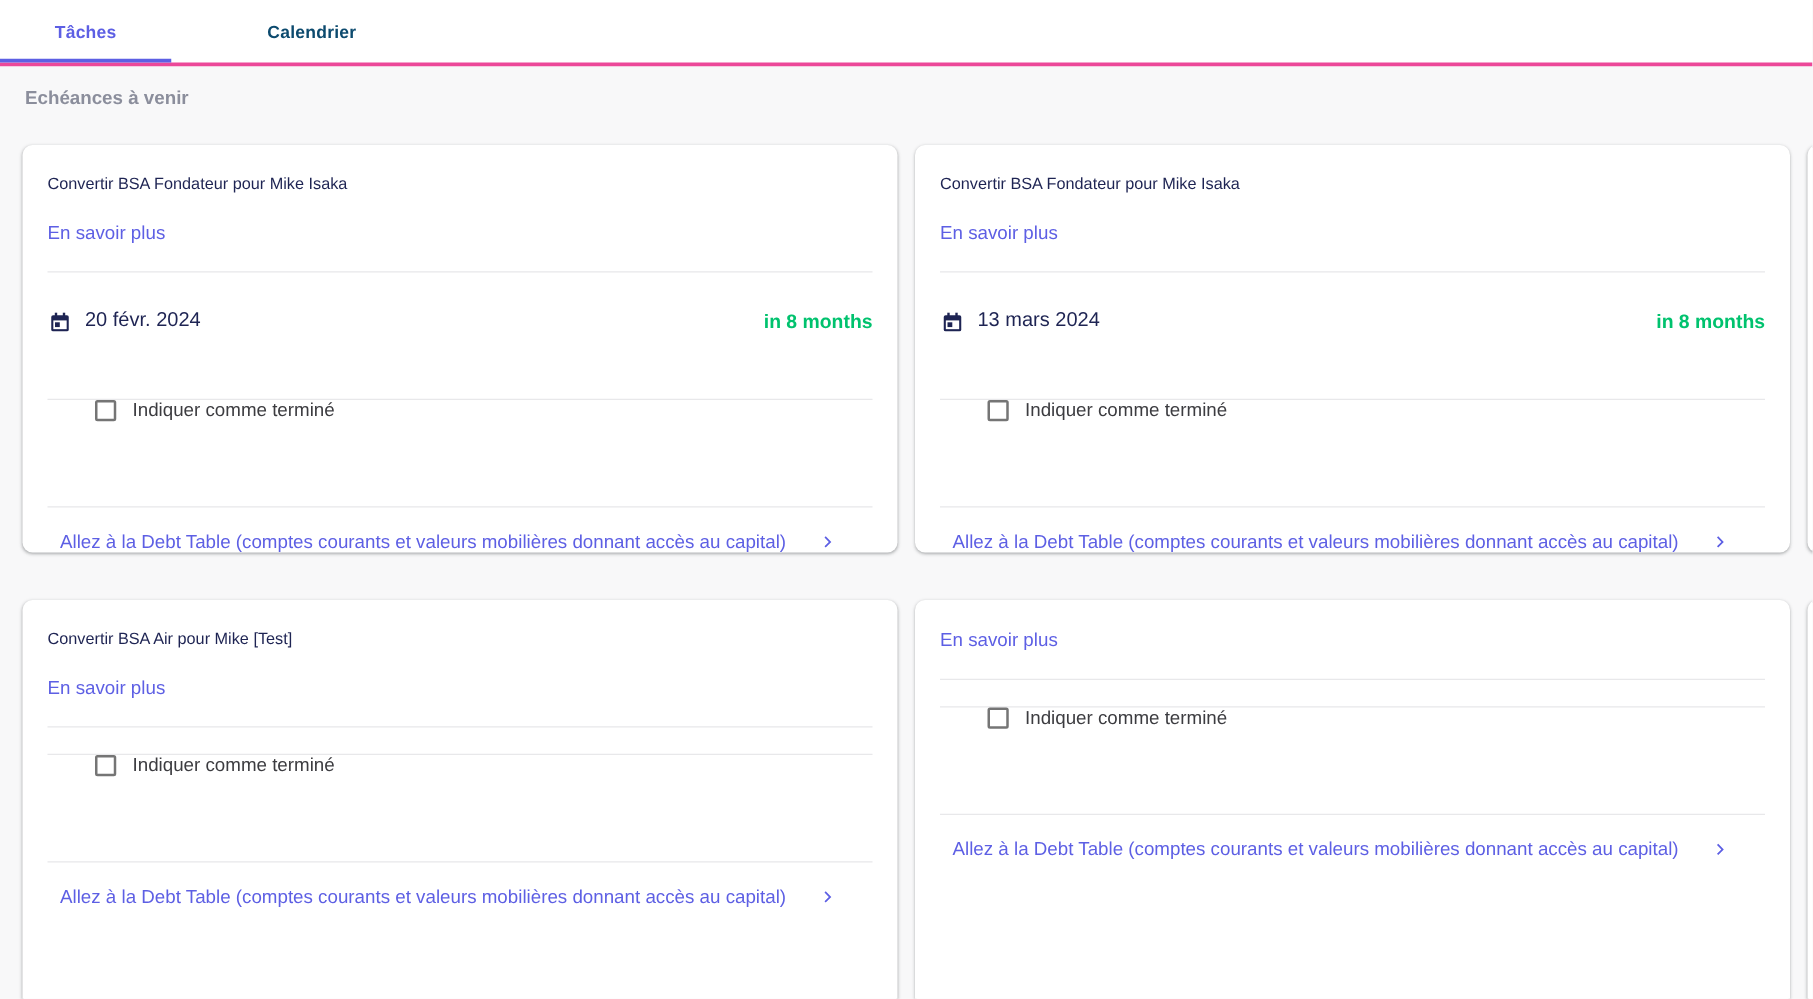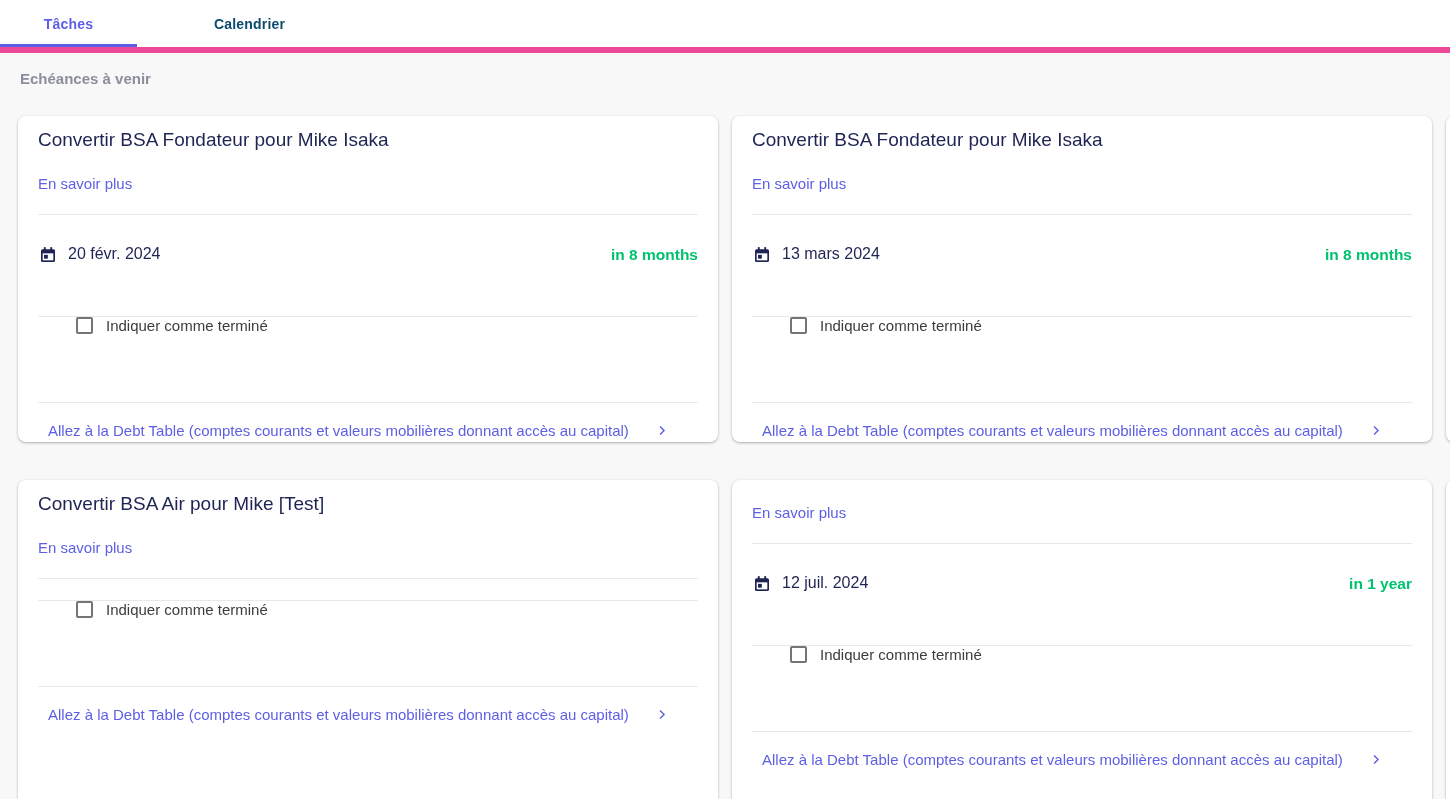--- a/index.html
+++ b/index.html
@@ -9,21 +9,21 @@
     background: #f8f8f9;
     font-family: "Liberation Sans", sans-serif;
   }
 
   
   .tabbar {
     display: flex;
     align-items: stretch;
     height: 53px;
     background: #ffffff;
-    border-bottom: 6px solid #ec4899;
+    border-bottom: 3px solid #ec4899;
   }
   .tab {
     position: relative;
     display: flex;
     align-items: center;
     justify-content: center;
     font-size: 14px;
     font-weight: bold;
     letter-spacing: .2px;
     color: #0c4a6e;
@@ -61,22 +61,22 @@
   .card {
     background: #ffffff;
     border-radius: 8px;
     box-shadow: 0 1px 3px rgba(60,64,67,.25), 0 1px 2px rgba(60,64,67,.18);
     height: 326px;
     overflow: hidden;
   }
   .card.partial { height: 326px; }
 
   .card-title {
-    margin: 13px 20px 0;
-    font-size: 19px;
+    margin: 23px 20px 0;
+    font-size: 13px;
     font-weight: 500;
     color: var(--navy);
   }
   .card-more {
     display: inline-block;
     margin: 24px 20px 0;
     font-size: 15px;
     font-weight: 500;
     color: var(--accent);
     cursor: pointer;
@@ -246,35 +246,20 @@
         <svg width="17" height="17" viewBox="0 0 24 24" aria-hidden="true">
           <path d="M9.3 18.3 7.9 16.9 12.8 12 7.9 7.1 9.3 5.7 15.6 12z" fill="#5d5fe4"></path>
         </svg>
       </span>
     </div>
   </div>
 
   <div class="card">
     <span class="card-more">En savoir plus</span>
     <div class="divider"></div>
-    <div class="date-row">
-      <div class="date-left">
-        <span class="cal-icon">
-          <svg width="20" height="20" viewBox="0 0 24 24" aria-hidden="true">
-            <rect x="7" y="2.6" width="2.3" height="4" fill="#1e2453"></rect>
-            <rect x="14.7" y="2.6" width="2.3" height="4" fill="#1e2453"></rect>
-            <rect x="3.6" y="5" width="16.8" height="15.4" rx="1.8" fill="#1e2453"></rect>
-            <rect x="5.6" y="10" width="12.8" height="8.4" fill="#ffffff"></rect>
-            <rect x="7.2" y="11.8" width="4.6" height="4.6" fill="#1e2453"></rect>
-          </svg>
-        </span>
-        <span>12 juil. 2024</span>
-      </div>
-      <span class="due-text">in 1 year</span>
-    </div>
     <div class="divider"></div>
     <div class="check-row">
       <span class="checkbox"></span>
       <span class="check-label">Indiquer comme terminé</span>
     </div>
     <div class="divider"></div>
     <div class="link-row">
       <span class="link-text">Allez à la Debt Table (comptes courants et valeurs mobilières donnant accès au capital)</span>
       <span class="chevron">
         <svg width="17" height="17" viewBox="0 0 24 24" aria-hidden="true">

